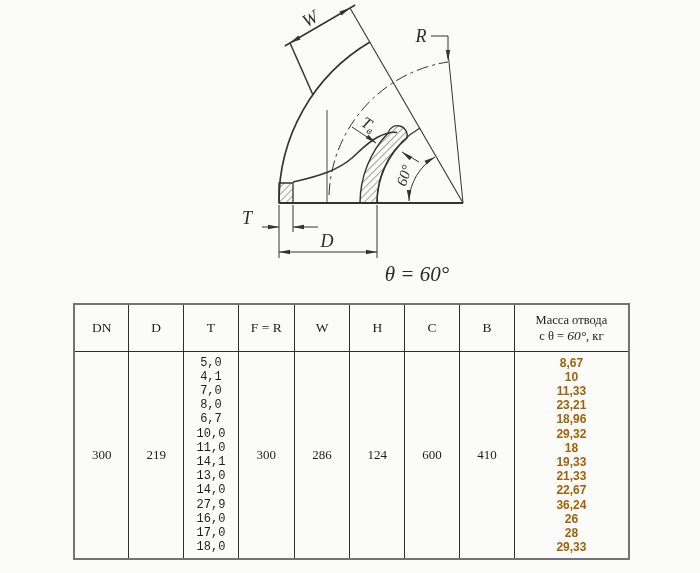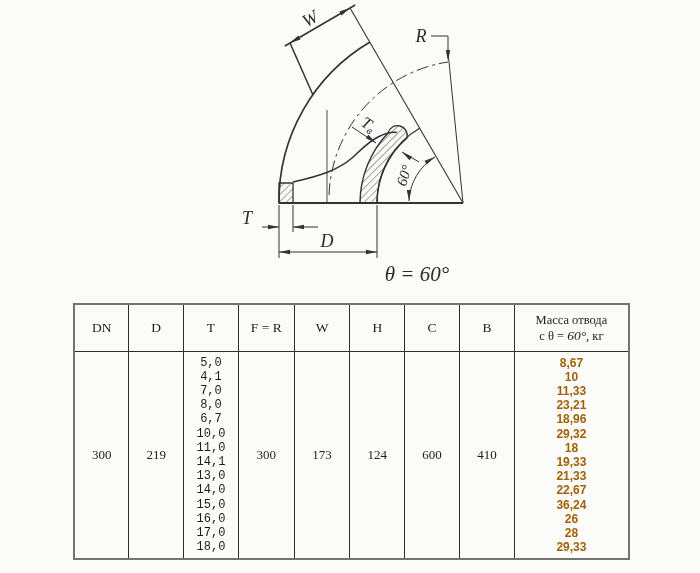--- a/index.html
+++ b/index.html
@@ -136,28 +136,28 @@
               <div>5,0</div>
               <div>4,1</div>
               <div>7,0</div>
               <div>8,0</div>
               <div>6,7</div>
               <div>10,0</div>
               <div>11,0</div>
               <div>14,1</div>
               <div>13,0</div>
               <div>14,0</div>
-              <div>15,0</div>
+              <div>27,9</div>
               <div>16,0</div>
               <div>17,0</div>
               <div>18,0</div>
             </div>
         </td>
         <td>300</td>
-        <td>173</td>
+        <td>286</td>
         <td>124</td>
         <td>600</td>
         <td>410</td>
         <td class="mass-cell">
           <div class="num-list">
               <div>8,67</div>
               <div>10</div>
               <div>11,33</div>
               <div>23,21</div>
               <div>18,96</div>

